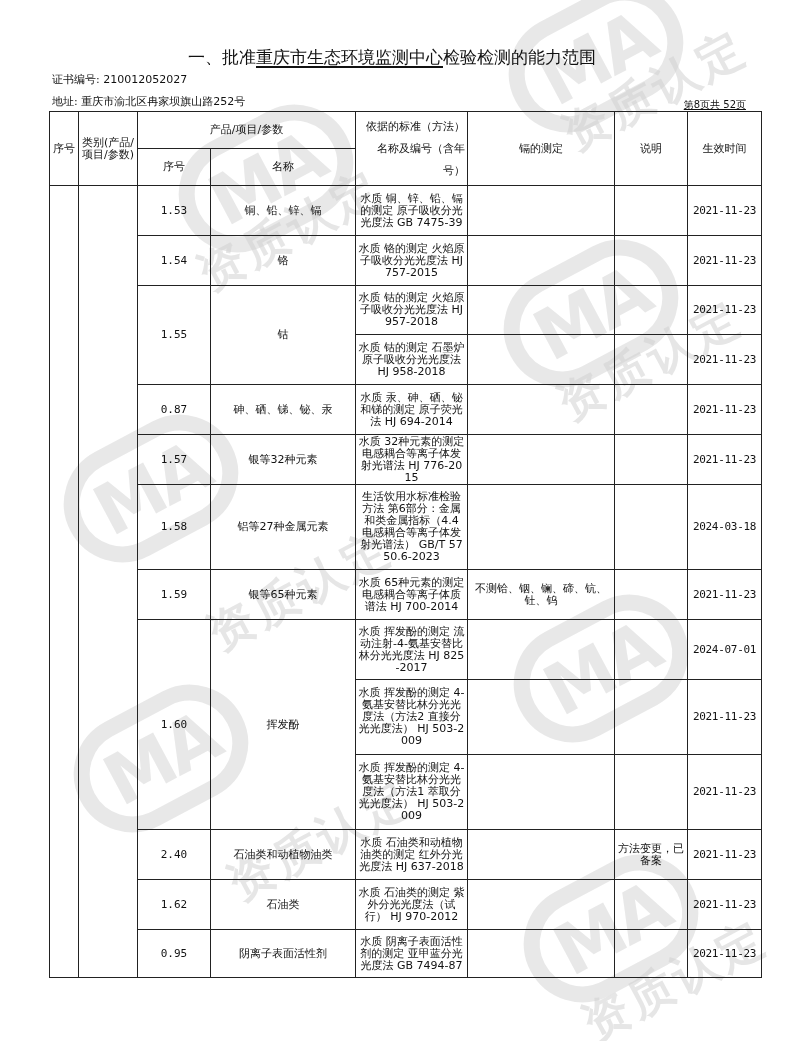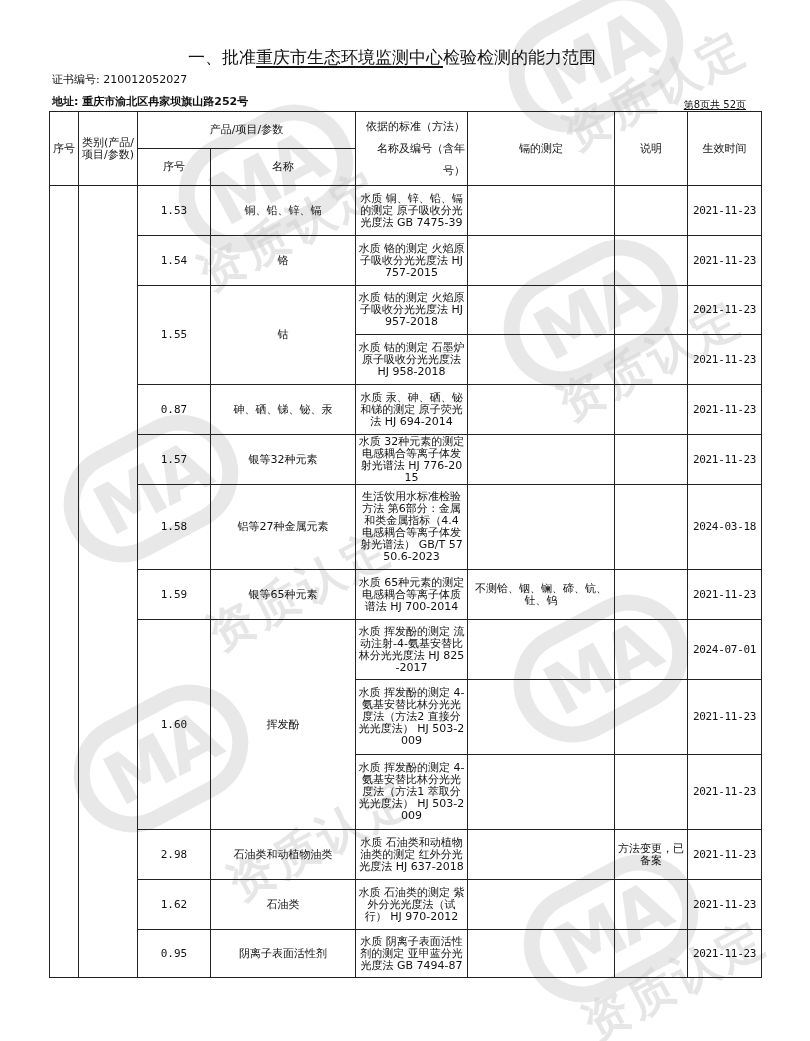--- a/index.html
+++ b/index.html
@@ -21,21 +21,21 @@
   }
   .wm-text { font-size: 46px; transform: rotate(-28deg); letter-spacing: 4px; color: #d2d2d2; }
 
   .title {
     position: absolute; top: 46px; left: 0; width: 784px; text-align: center;
     font-size: 17px; z-index: 2;
   }
   .title .ul { text-decoration: underline; text-decoration-thickness: 2px; text-underline-offset: 3px; }
   .meta { position: absolute; left: 52px; font-size: 11px; z-index: 2; }
   .cert { top: 72px; }
-  .addr { top: 94px; font-weight: bold; }
+  .addr { top: 94px; }
   .pageinfo { position: absolute; top: 98px; right: 64px; font-size: 10px; z-index: 2; }
   .pageinfo span.u { text-decoration: underline; }
 
   table.grid {
     position: absolute; top: 111px; left: 49px; z-index: 2;
     border-collapse: collapse; table-layout: fixed;
     width: 712px;
   }
   table.grid td, table.grid th {
     border: 1px solid #222; font-weight: normal;
@@ -212,21 +212,21 @@
     </tr>
 
     <tr style="height:75px">
       <td class="std">水质 挥发酚的测定 4-氨基安替比林分光光度法（方法1 萃取分光光度法） HJ 503-2009</td>
       <td></td>
       <td></td>
       <td class="date">2021-11-23</td>
     </tr>
 
     <tr style="height:50px">
-      <td class="num">2.98</td>
+      <td class="num">2.40</td>
       <td>石油类和动植物油类</td>
       <td class="std">水质 石油类和动植物油类的测定 红外分光光度法 HJ 637-2018</td>
       <td></td>
       <td>方法变更，已备案</td>
       <td class="date">2021-11-23</td>
     </tr>
 
     <tr style="height:50px">
       <td class="num">1.62</td>
       <td>石油类</td>

